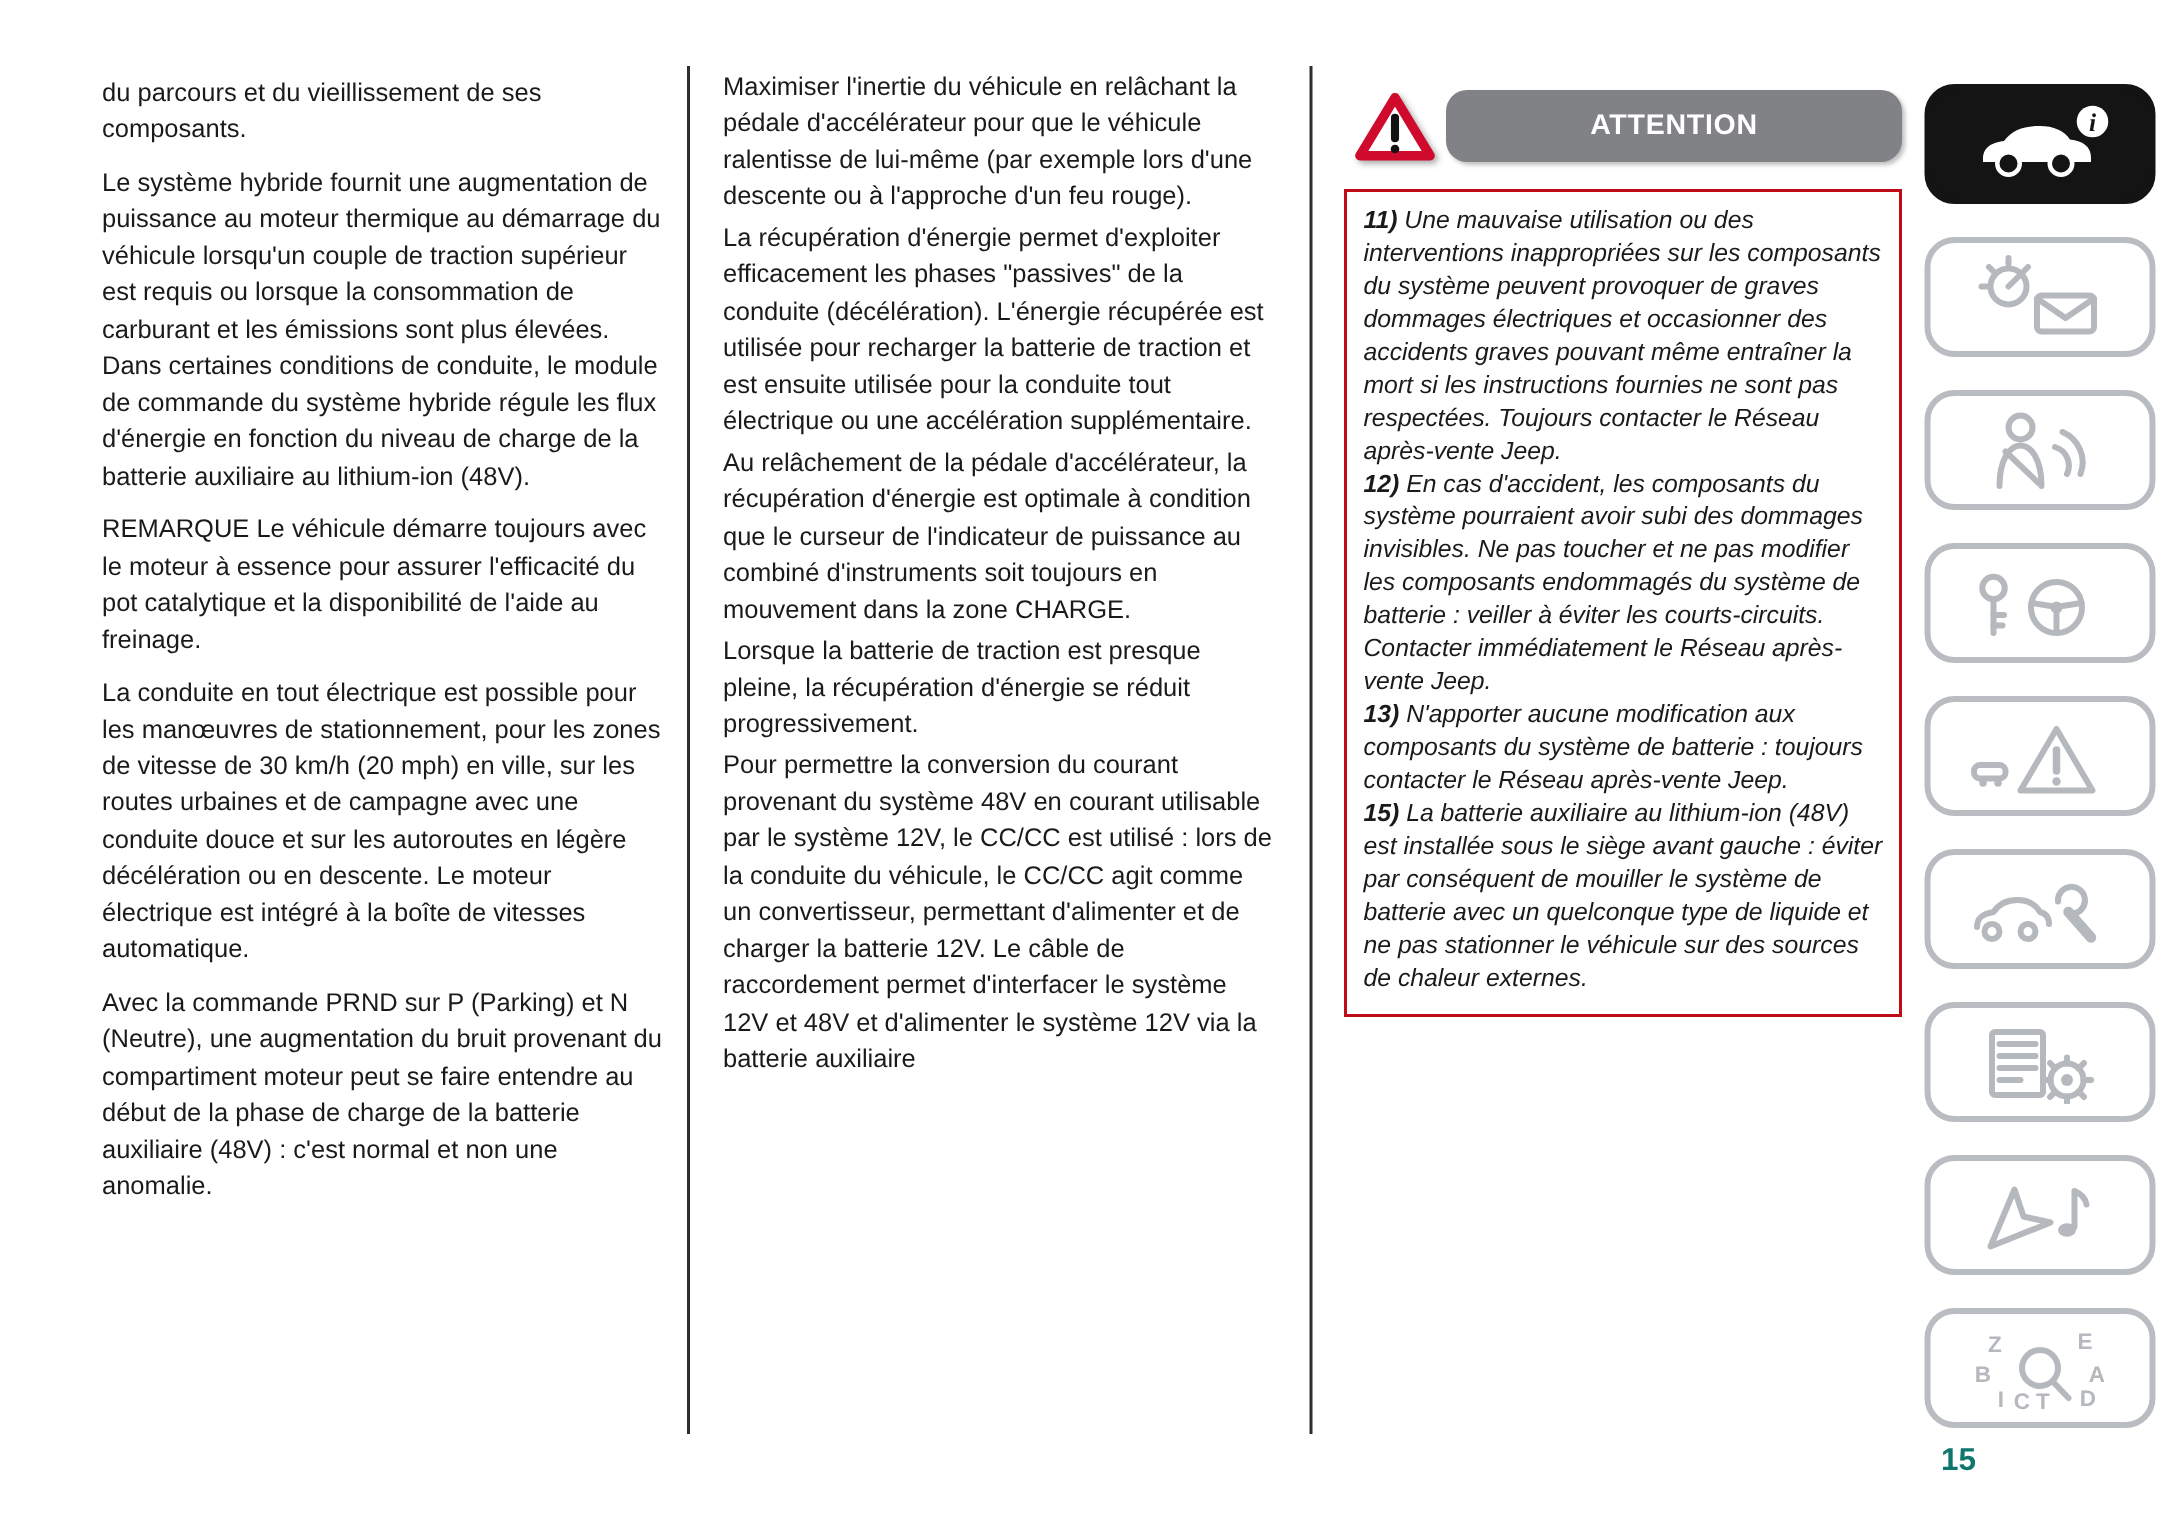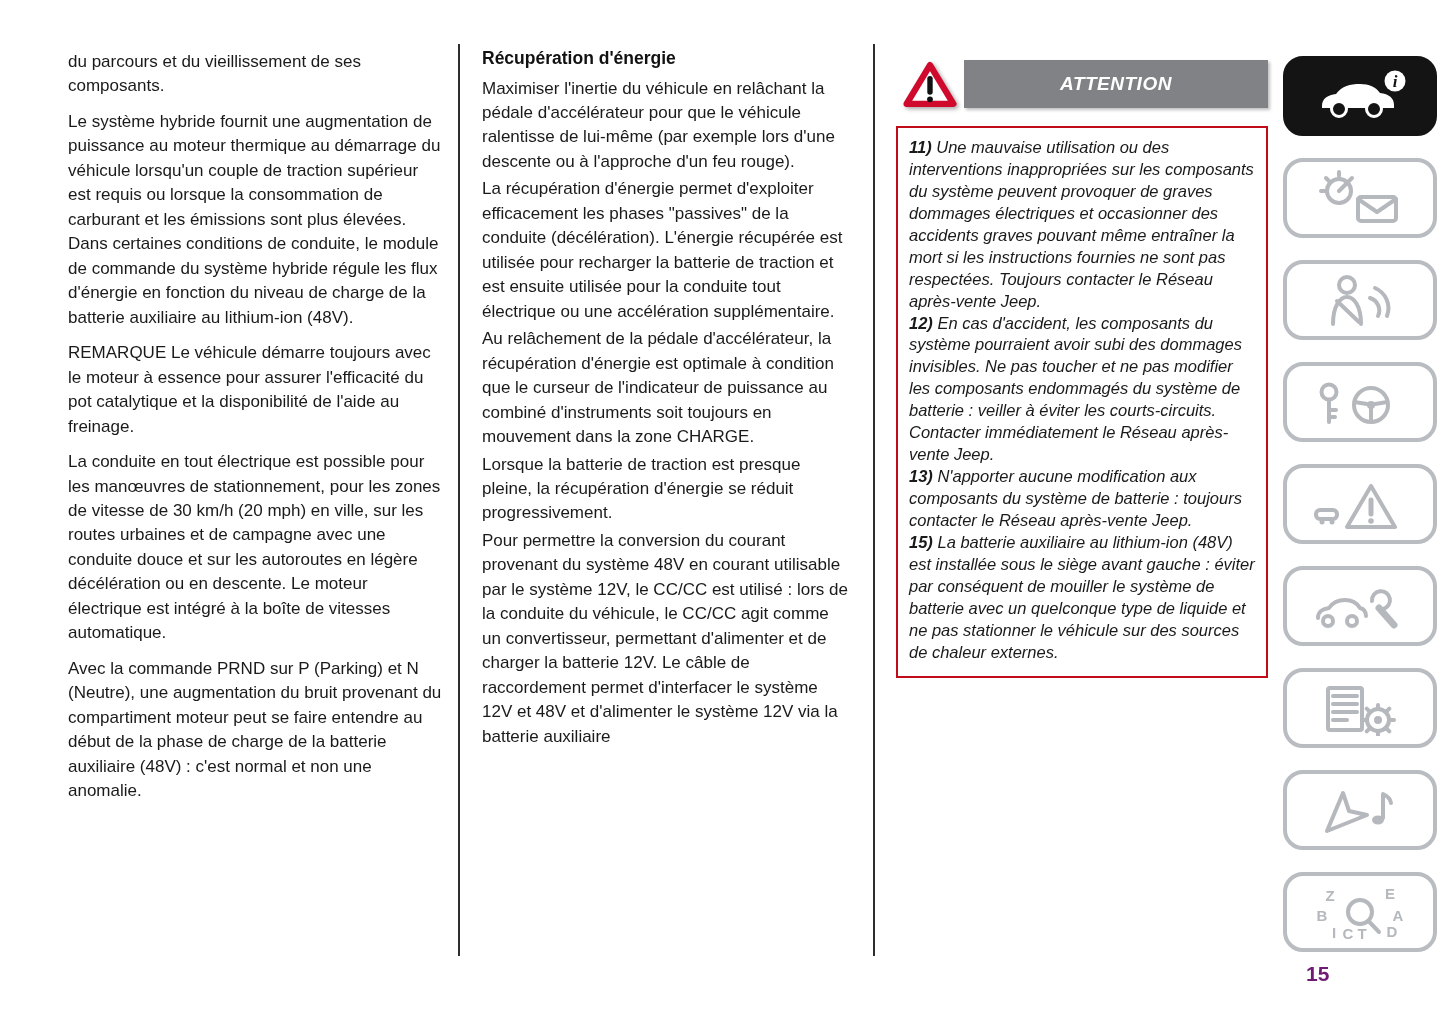--- a/index.html
+++ b/index.html
@@ -12,50 +12,49 @@
   .vdiv{position:absolute;top:44px;width:1.5px;height:912px;background:#2e2e2e;}
   #div1{left:458px;}
   #div2{left:873px;}
   p.body{margin:4px 0 11px;font-size:17px;line-height:1.44;font-weight:500;}
   #col2 p.body{margin:0 0 3px;}
   h3.sec{margin:0 0 6px;font-size:17.5px;line-height:1.4;font-weight:700;color:#111;}
   h3.sec.later{margin-top:13px;}
   .attention-row{display:flex;align-items:center;margin:12px 0 16px;height:52px;}
   .warn-tri{width:68px;display:flex;align-items:center;justify-content:center;
             filter:drop-shadow(2px 2px 2px rgba(0,0,0,.35));}
-  .attn-bar{flex:1;background:#808285;color:#fff;font-weight:700;font-style:italic;
+  .attn-bar{flex:1;background:#808285;color:#fff;font-weight:700;
             font-size:19px;height:48px;display:flex;align-items:center;justify-content:center;
-            letter-spacing:.5px;box-shadow:2px 2px 3px rgba(0,0,0,.25);}
+            letter-spacing:.5px;box-shadow:2px 2px 3px rgba(0,0,0,.25);border-radius:14px;}
   .warning-box{border:2.5px solid #c00b19;padding:9px 11px 12px 11px;}
   .warn-item{margin:0;font-size:16.5px;line-height:1.33;font-style:italic;font-weight:500;}
   .warn-num{font-weight:700;}
   .sidebar{position:absolute;left:1283px;top:56px;width:154px;}
   .tab{box-sizing:border-box;width:154px;height:80px;border:4px solid #b9bcc0;border-radius:20px;
        margin-bottom:22px;display:flex;align-items:center;justify-content:center;background:#fff;cursor:pointer;}
   .tab.active{background:#141414;border-color:#141414;}
   .tab svg{display:block;}
-  .page-num{position:absolute;left:1294px;top:962px;font-size:21px;font-weight:700;color:#701a75;margin-left:12px;}
+  .page-num{position:absolute;left:1294px;top:962px;font-size:21px;font-weight:700;color:#0f766e;}
 </style>
 </head>
 <body>
 
 <div class="page">
 
   <div class="col" id="col1">
     <p class="body">du parcours et du vieillissement de ses composants.</p>
     <p class="body">Le système hybride fournit une augmentation de puissance au moteur thermique au démarrage du véhicule lorsqu'un couple de traction supérieur est requis ou lorsque la consommation de carburant et les émissions sont plus élevées. Dans certaines conditions de conduite, le module de commande du système hybride régule les flux d'énergie en fonction du niveau de charge de la batterie auxiliaire au lithium-ion (48V).</p>
     <p class="body">REMARQUE Le véhicule démarre toujours avec le moteur à essence pour assurer l'efficacité du pot catalytique et la disponibilité de l'aide au freinage.</p>
     <p class="body">La conduite en tout électrique est possible pour les manœuvres de stationnement, pour les zones de vitesse de 30 km/h (20 mph) en ville, sur les routes urbaines et de campagne avec une conduite douce et sur les autoroutes en légère décélération ou en descente. Le moteur électrique est intégré à la boîte de vitesses automatique.</p>
     <p class="body">Avec la commande PRND sur P (Parking) et N (Neutre), une augmentation du bruit provenant du compartiment moteur peut se faire entendre au début de la phase de charge de la batterie auxiliaire (48V) : c'est normal et non une anomalie.</p>
   </div>
 
   <div class="vdiv" id="div1"></div>
 
   <div class="col" id="col2">
-    <h3 class="sec">Récupération d'énergie</h3>
     <p class="body">Maximiser l'inertie du véhicule en relâchant la pédale d'accélérateur pour que le véhicule ralentisse de lui-même (par exemple lors d'une descente ou à l'approche d'un feu rouge).</p>
     <p class="body">La récupération d'énergie permet d'exploiter efficacement les phases "passives" de la conduite (décélération). L'énergie récupérée est utilisée pour recharger la batterie de traction et est ensuite utilisée pour la conduite tout électrique ou une accélération supplémentaire.</p>
     <p class="body">Au relâchement de la pédale d'accélérateur, la récupération d'énergie est optimale à condition que le curseur de l'indicateur de puissance au combiné d'instruments soit toujours en mouvement dans la zone CHARGE.</p>
     <p class="body">Lorsque la batterie de traction est presque pleine, la récupération d'énergie se réduit progressivement.</p>
     <p class="body">Pour permettre la conversion du courant provenant du système 48V en courant utilisable par le système 12V, le CC/CC est utilisé : lors de la conduite du véhicule, le CC/CC agit comme un convertisseur, permettant d'alimenter et de charger la batterie 12V. Le câble de raccordement permet d'interfacer le système 12V et 48V et d'alimenter le système 12V via la batterie auxiliaire</p>
   </div>
 
   <div class="vdiv" id="div2"></div>
 
   <div class="col" id="col3">

